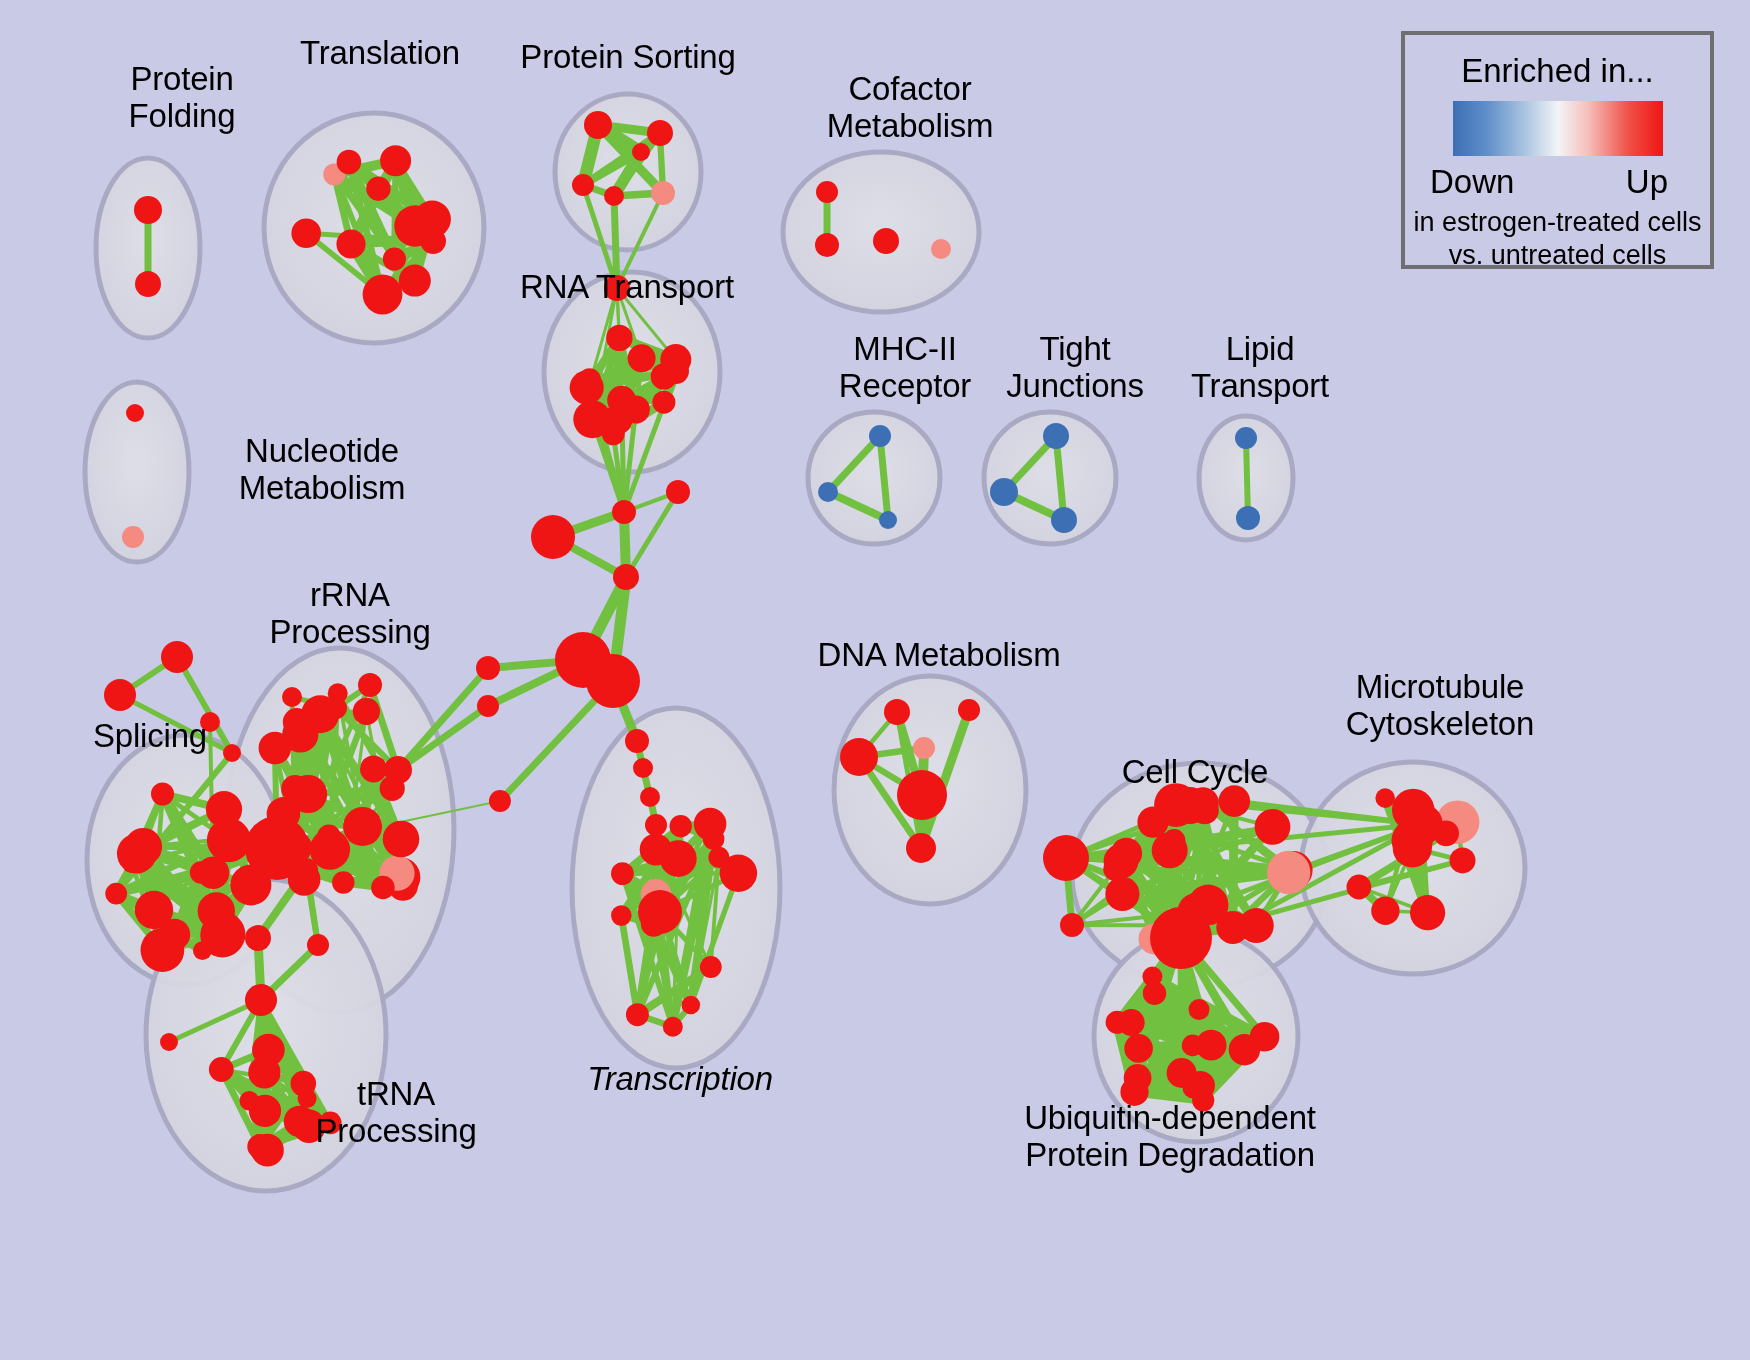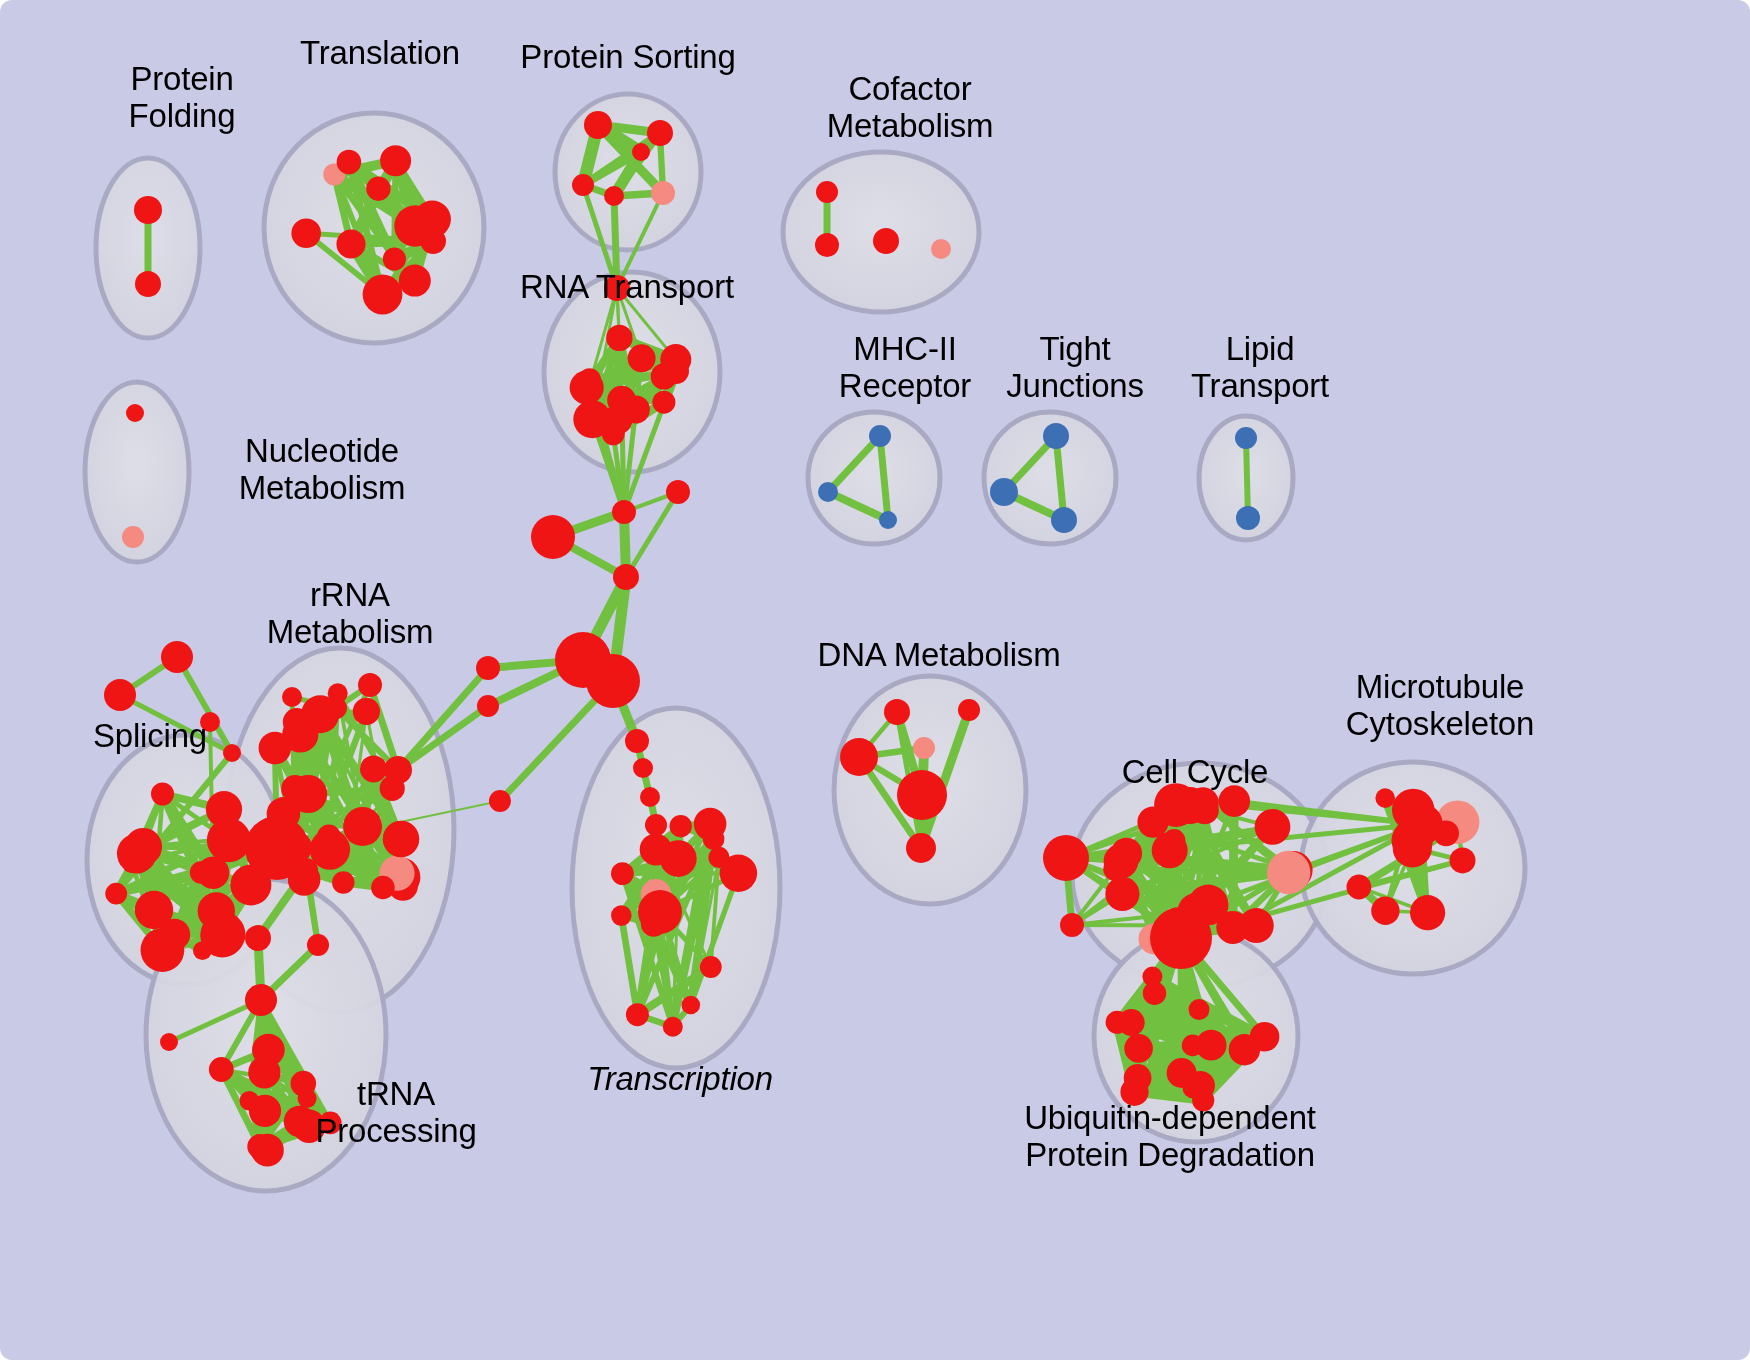--- a/index.html
+++ b/index.html
@@ -2,21 +2,20 @@
 <html><head>
 <meta charset="utf-8">
 <style>
   html,body{margin:0;padding:0;background:#ffffff;}
   #root{
     position:relative;
     width:1750px;height:1360px;
     background:#c9cbe6;
     font-family:"Liberation Sans", sans-serif;
     overflow:hidden;
-    border-radius:12px;
   }
   svg#net{position:absolute;left:0;top:0;width:1750px;height:1360px;}
   .cl-label{
     position:absolute;
     color:#000000;
     font-family:"Liberation Sans", sans-serif;
     font-size:33px;
     line-height:37px;
     font-weight:400;
     white-space:pre;
@@ -1045,27 +1044,35 @@
       <div class="cl-label" style="left: 512px; top: 228px; width: 230px; margin-top: 40px;">RNA Transport</div>
       <div class="cl-label" style="left: 800px; top: 330px; width: 210px;">MHC-II
 Receptor</div>
       <div class="cl-label" style="left: 975px; top: 330px; width: 200px;">Tight
 Junctions</div>
       <div class="cl-label" style="left: 1160px; top: 330px; width: 200px;">Lipid
 Transport</div>
       <div class="cl-label" style="left: 197px; top: 432px; width: 250px;">Nucleotide
 Metabolism</div>
       <div class="cl-label" style="left: 250px; top: 576px; width: 200px;">rRNA
-Metabolism</div>
+Processing</div>
       <div class="cl-label" style="left: 60px; top: 717px; width: 180px;">Splicing</div>
       <div class="cl-label" style="left: 814px; top: 636px; width: 250px;">DNA Metabolism</div>
       <div class="cl-label" style="left: 1310px; top: 668px; width: 260px;">Microtubule
 Cytoskeleton</div>
       <div class="cl-label" style="left: 1105px; top: 753px; width: 180px;">Cell Cycle</div>
       <div class="cl-label" style="left: 570px; top: 1060px; width: 220px; font-style: italic;">Transcription</div>
       <div class="cl-label" style="left: 296px; top: 1075px; width: 200px;">tRNA
 Processing</div>
       <div class="cl-label" style="left: 990px; top: 1090px; width: 360px; margin-top: 9px;">Ubiquitin-dependent
 Protein Degradation</div>
     </div>
 
+  <div id="legend">
+    <div class="lg-title">Enriched in...</div>
+    <div class="lg-bar"></div>
+    <div class="lg-down">Down</div>
+    <div class="lg-up">Up</div>
+    <div class="lg-sub1">in estrogen-treated cells</div>
+    <div class="lg-sub2">vs. untreated cells</div>
+  </div>
 
 </div>
 
 </body></html>

